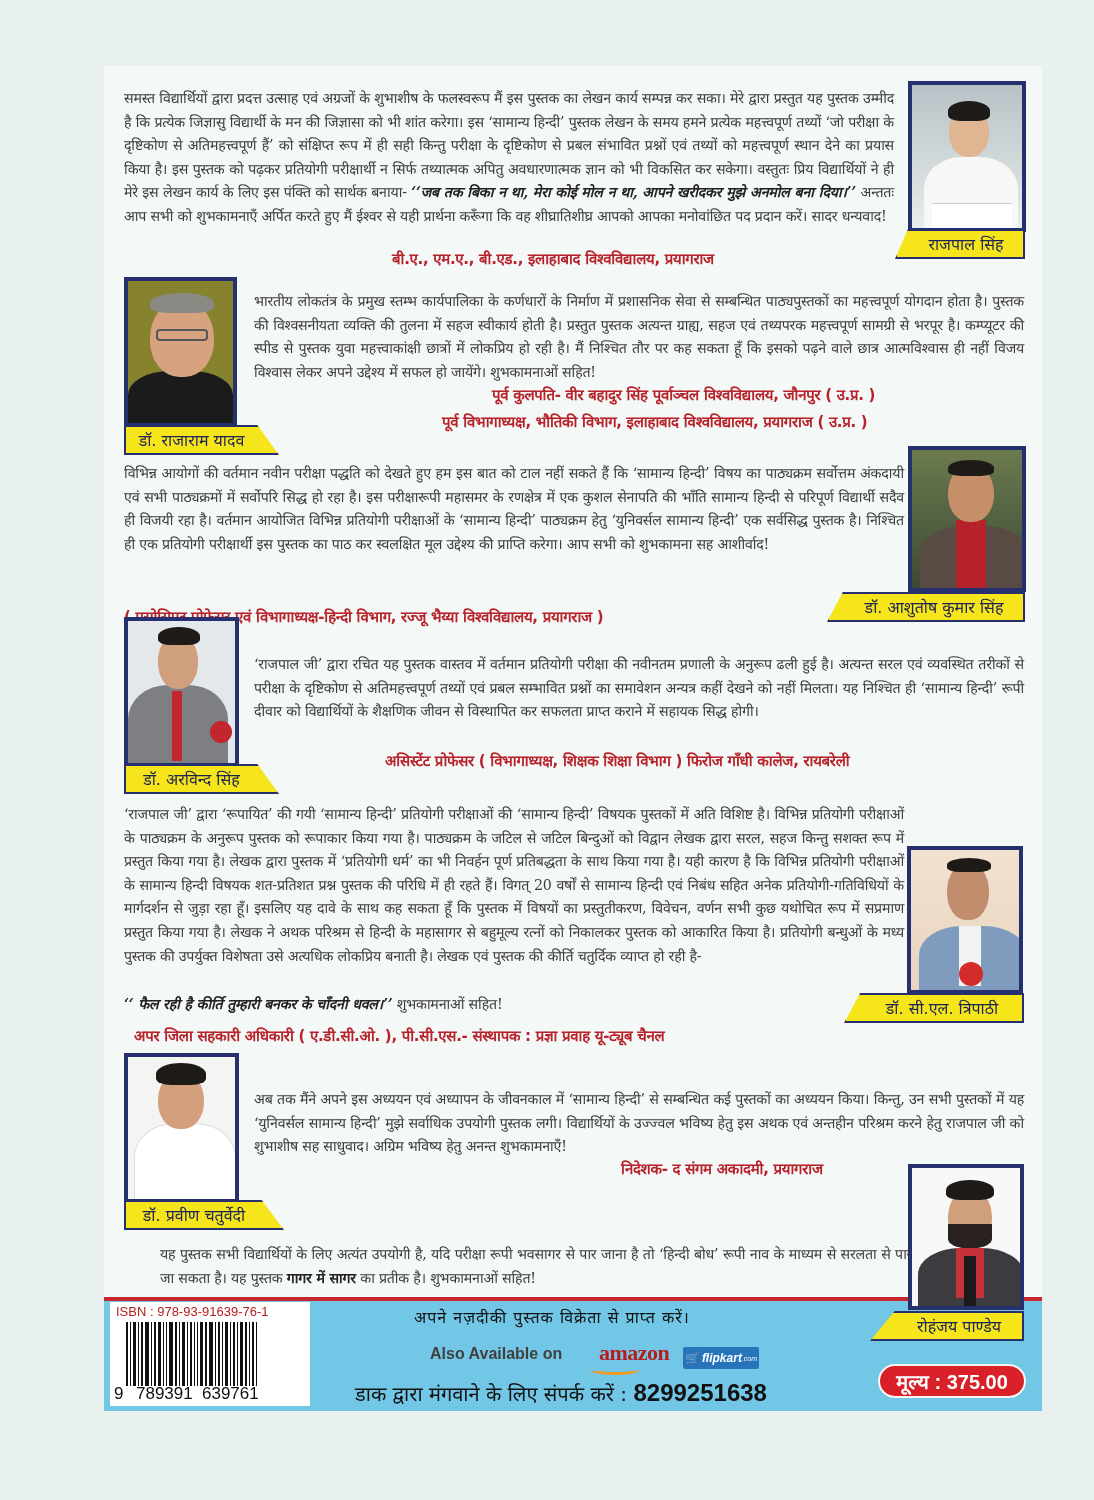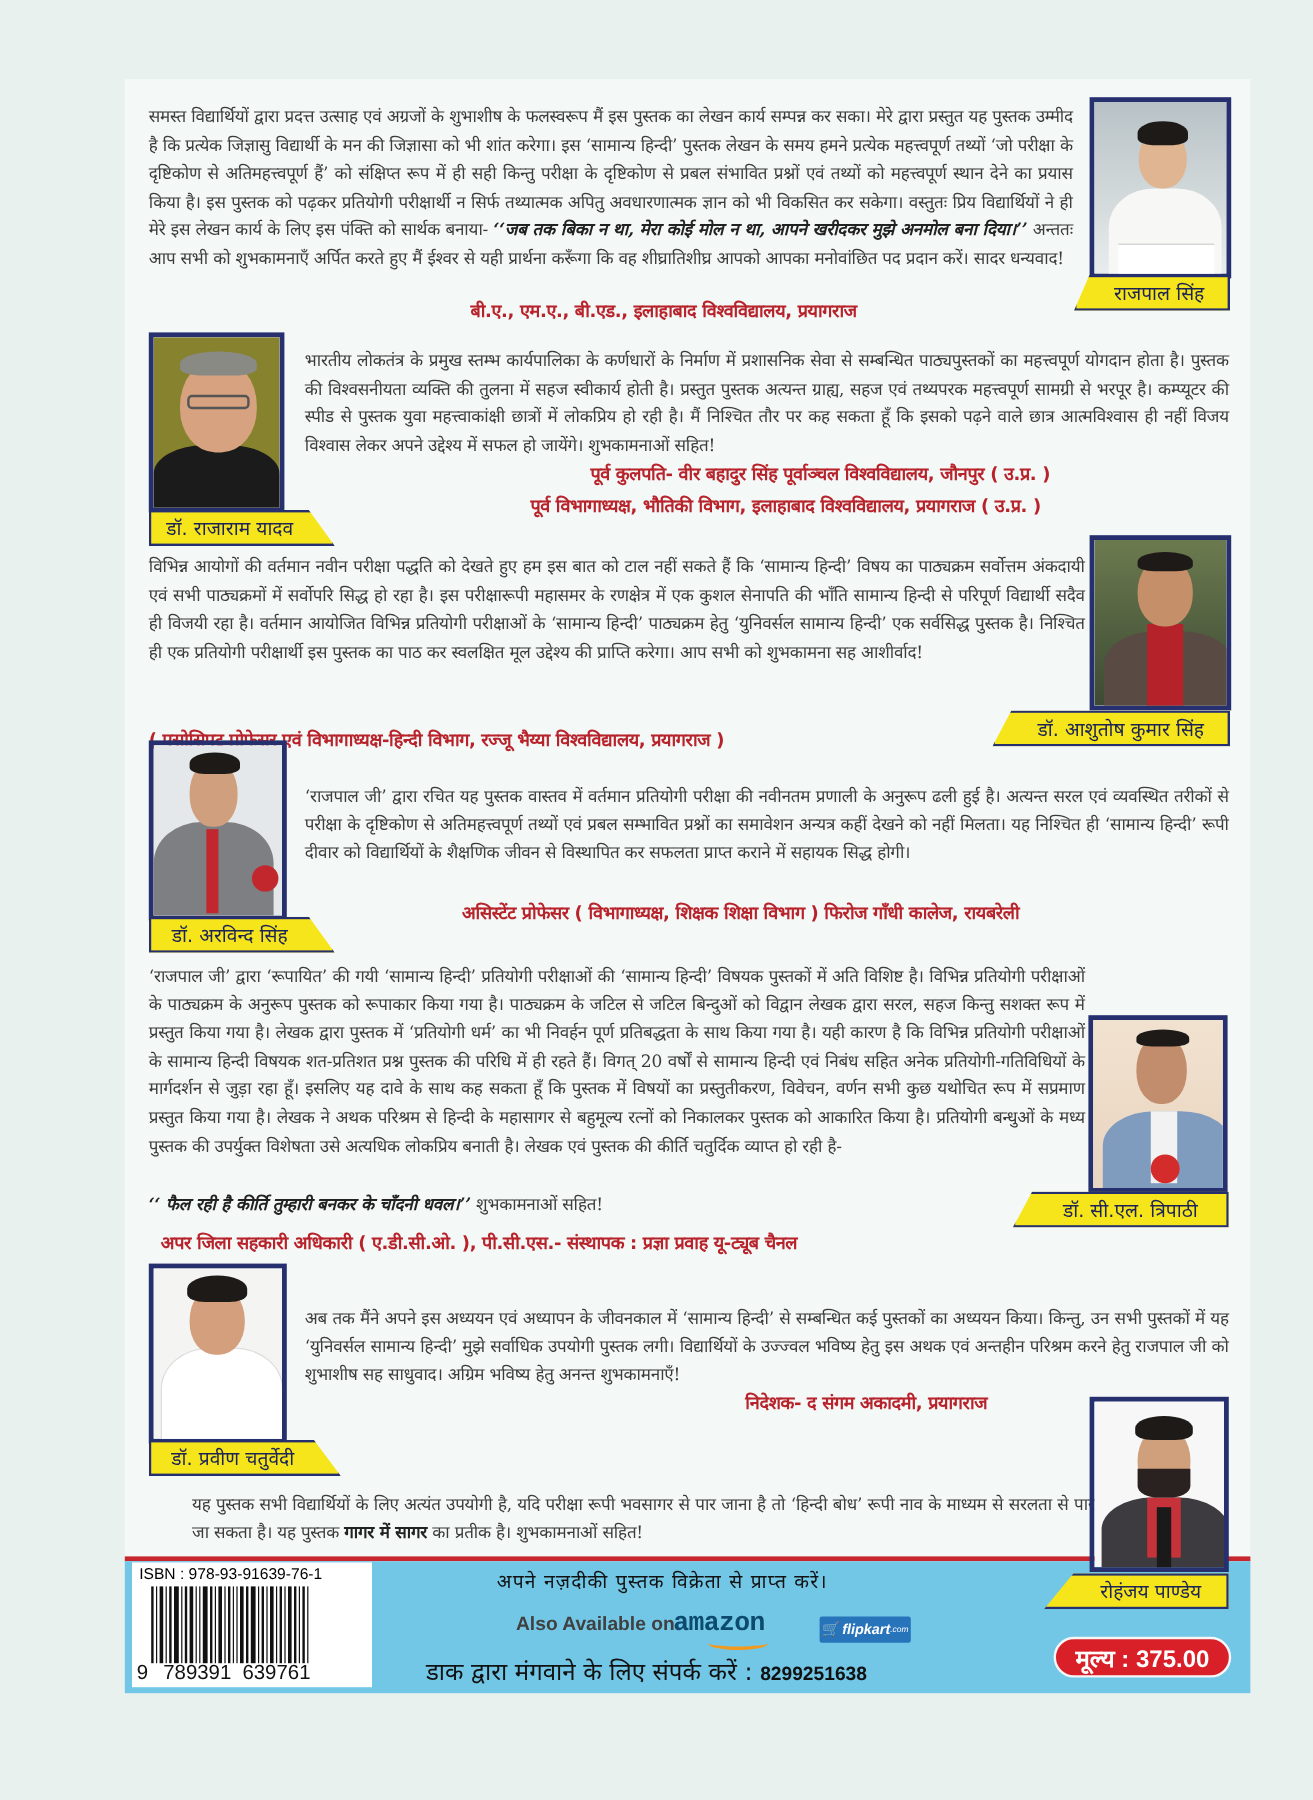--- a/index.html
+++ b/index.html
@@ -34,33 +34,33 @@
   }
   .bottom-strip {
     position:absolute; left:104px; top:1297px; width:938px; height:4px; background:#c7262e;
   }
   .bottom-band {
     position:absolute; left:104px; top:1301px; width:938px; height:110px; background:#72c7e6;
   }
   .isbn-box {
     position:absolute; left:110px; top:1302px; width:200px; height:104px; background:#fff;
   }
-  .isbn-text { position:absolute; left:6px; top:2px; font-size:13px; color:#000000; font-family:"Liberation Sans", sans-serif; }
+  .isbn-text { position:absolute; left:6px; top:2px; font-size:13px; color:#b91c1c; font-family:"Liberation Sans", sans-serif; }
   .barcode { position:absolute; left:16px; top:20px; width:175px; height:64px; display:flex; align-items:stretch; }
   .barcode span { display:block; background:#111; margin-right:2px; }
   .barnum { position:absolute; top:82px; font-size:17px; color:#111; font-family:"Liberation Sans", sans-serif; }
   .band-line1 { position:absolute; left:414px; top:1306px; font-size:16px; color:#111; letter-spacing:1px; }
   .band-line2 { position:absolute; left:430px; top:1345px; font-size:16px; font-weight:bold; color:#404040; font-family:"Liberation Sans", sans-serif; }
-  .amazon { position:absolute; left:561px; top:1340px; font-size:22px; font-weight:bold; color:#0c4a6e; font-family:Liberation Mono, monospace; letter-spacing:-0.5px; }
+  .amazon { position:absolute; left:599px; top:1340px; font-size:22px; font-weight:bold; color:#b91c1c; font-family:Liberation Serif, serif; letter-spacing:-0.5px; }
   .amazon-smile { position:absolute; left:590px; top:1364px; width:50px; height:8px; border-bottom:3px solid #f19a1f; border-radius:0 0 50% 50%; }
   .flipkart { position:absolute; left:683px; top:1347px; width:76px; height:22px; background:#2874bb; border-radius:2px; color:#fff; font-style:italic; font-weight:bold; font-size:12px; display:flex; align-items:center; justify-content:center; font-family:"Liberation Sans", sans-serif; }
   .flipkart .cart { color:#f6d21f; margin-right:2px; font-style:normal; }
   .flipkart small { font-size:7px; font-weight:normal; }
   .band-line3 { position:absolute; left:355px; top:1379px; font-size:20px; color:#111; }
-  .band-line3 .num { font-family:"Liberation Sans", sans-serif; font-size:16px; font-weight:bold; }
+  .band-line3 .num { font-family:"Liberation Sans", sans-serif; font-size:24px; font-weight:bold; }
   .price {
     position:absolute; left:878px; top:1364px; width:148px; height:34px; background:#d92028; border-radius:17px;
     border:2px solid #f6f6f6; box-sizing:border-box; color:#fff; font-weight:bold; font-size:20px;
     display:flex; align-items:center; justify-content:center; font-family:"Liberation Sans", sans-serif;
   }
 </style>
 </head>
 <body>
 
 <div class="cover"></div>

